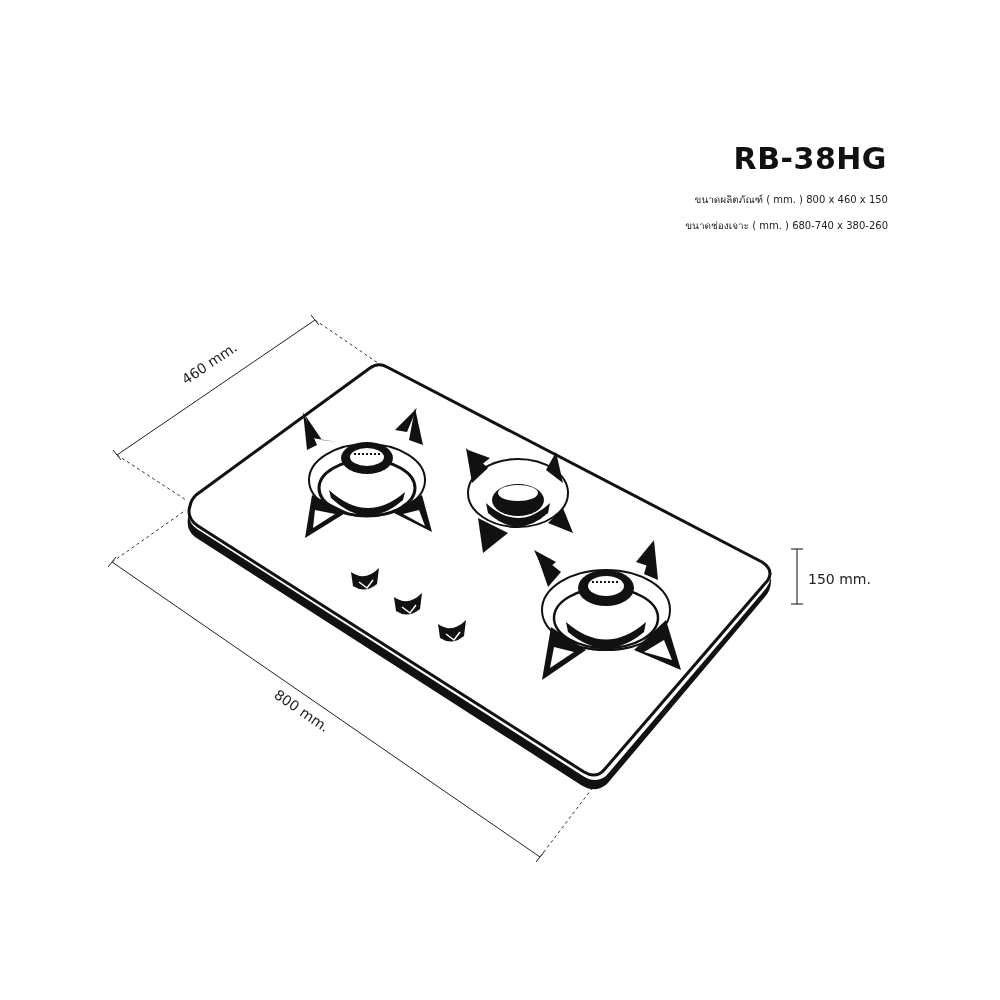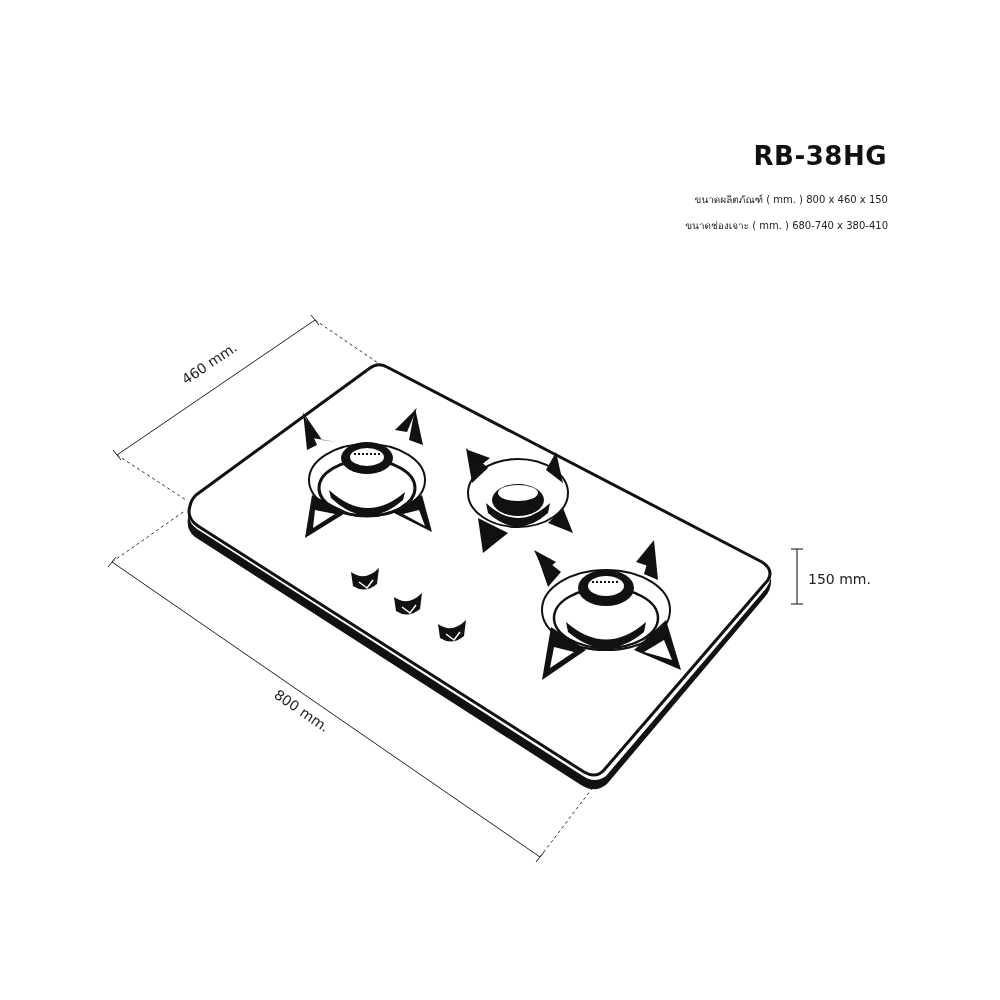--- a/index.html
+++ b/index.html
@@ -1,32 +1,32 @@
 <!DOCTYPE html>
 <html><head>
 <meta charset="utf-8">
 <style>
   html, body { margin: 0; padding: 0; background: #ffffff; }
   body { width: 1000px; height: 1000px; position: relative; overflow: hidden;
          font-family: "DejaVu Sans", "Liberation Sans", sans-serif; color: #1a1a1a; }
-  .title { position: absolute; right: 113px; top: 141px; font-size: 26px; font-weight: bold;
+  .title { position: absolute; right: 113px; top: 141px; font-size: 30px; font-weight: bold;
            letter-spacing: 0.5px; color: #111; font-family: "DejaVu Sans", sans-serif; }
   .spec { position: absolute; right: 112px; font-size: 10px; color: #222; white-space: nowrap;
           font-family: "DejaVu Sans", sans-serif; }
   .spec1 { top: 192px; }
   .spec2 { top: 218px; }
   svg.diagram { position: absolute; left: 0; top: 0; }
   .dimlabel { font-family: "DejaVu Sans", sans-serif; font-size: 14px; fill: #222; }
 </style>
 </head>
 <body>
 
 <div class="title">RB-38HG</div>
 <div class="spec spec1">ขนาดผลิตภัณฑ์ ( mm. ) 800 x 460 x 150</div>
-<div class="spec spec2">ขนาดช่องเจาะ ( mm. ) 680-740 x 380-410</div>
+<div class="spec spec2">ขนาดช่องเจาะ ( mm. ) 680-740 x 380-260</div>
 
 <svg class="diagram" width="1000" height="1000" viewBox="0 0 1000 1000">
 
   <g>
     <line x1="117" y1="455" x2="315" y2="320" stroke="#222" stroke-width="1"></line>
     <line x1="113" y1="450" x2="121" y2="460" stroke="#222" stroke-width="1"></line>
     <line x1="311" y1="315" x2="319" y2="325" stroke="#222" stroke-width="1"></line>
     <line x1="117" y1="455" x2="186" y2="500" stroke="#333" stroke-width="1" stroke-dasharray="3,3"></line>
     <line x1="315" y1="320" x2="378" y2="363" stroke="#333" stroke-width="1" stroke-dasharray="3,3"></line>
     <text class="dimlabel" transform="translate(186,385) rotate(-34)">460 mm.</text>

